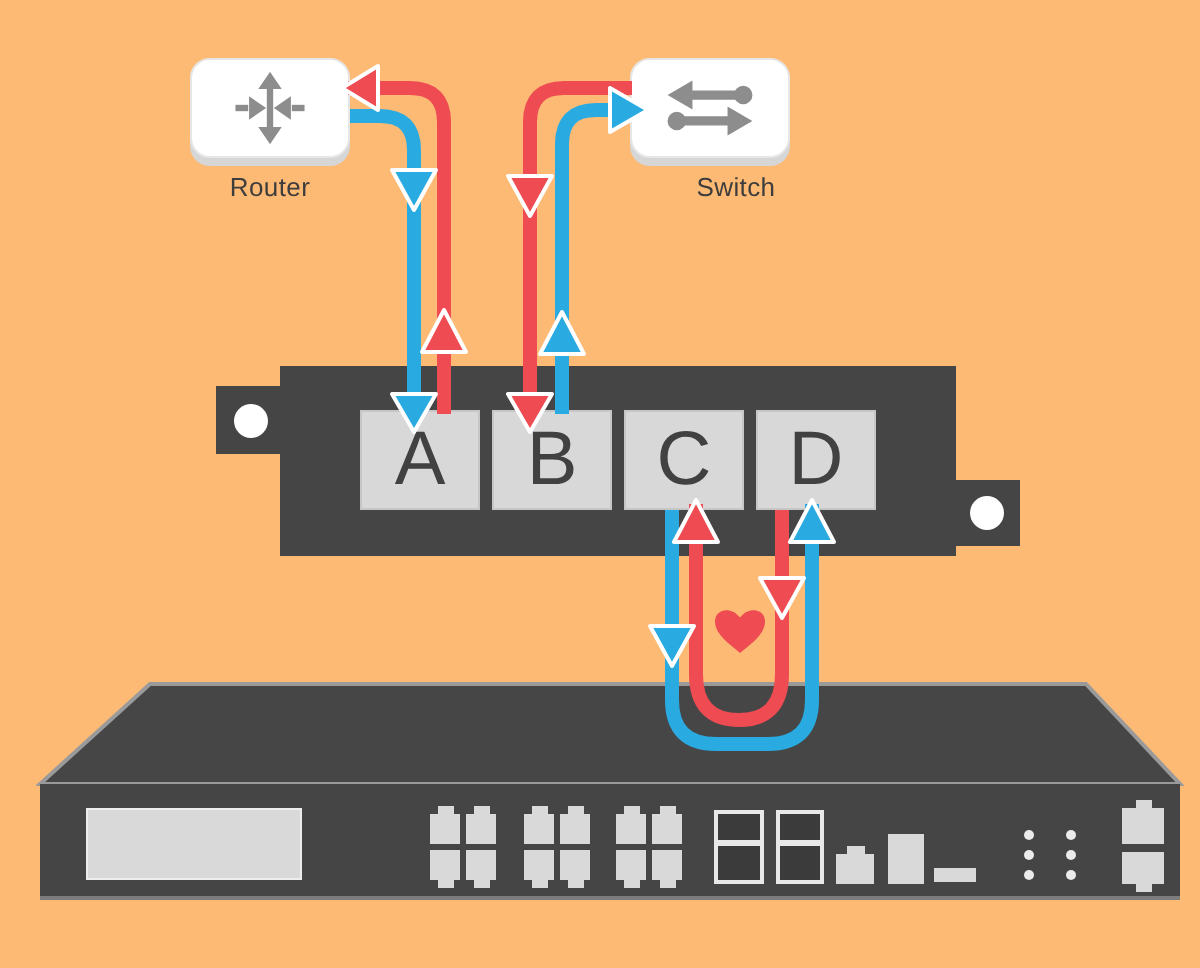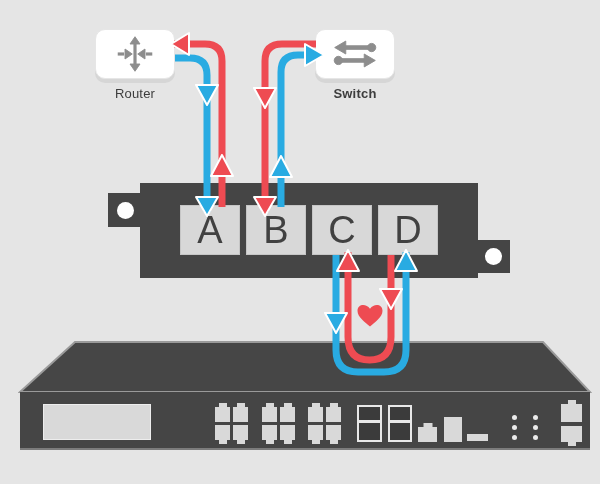--- a/index.html
+++ b/index.html
@@ -1,17 +1,17 @@
 <!DOCTYPE html>
 <html><head>
 <meta charset="utf-8">
 <style>
   html,body{margin:0;padding:0;background:#ffffff;}
   .stage{
-    position:relative;width:600px;height:484px;background:#e5e5e5;
+    position:relative;width:600px;height:484px;background:#fdba74;
     font-family:"Liberation Sans", sans-serif;overflow:hidden;
   }
   
   .device-box{
     position:absolute;width:80px;height:50px;background:#ffffff;
     border:1px solid #e6e6e6;border-radius:10px;
     box-shadow:0 4px 0 #d6d6d6;
     display:flex;align-items:center;justify-content:center;
     box-sizing:border-box;
   }
@@ -92,21 +92,21 @@
   <div class="device-box" style="left:315px;top:29px;">
     <svg width="48" height="30" viewBox="0 0 52 32">
       <circle class="icon-gray" cx="44" cy="9" r="4.5"></circle>
       <line class="icon-gray" x1="14" y1="9" x2="42" y2="9" stroke-width="5"></line>
       <polygon class="icon-gray" points="4,9 16,2 16,16"></polygon>
       <circle class="icon-gray" cx="8" cy="23" r="4.5"></circle>
       <line class="icon-gray" x1="10" y1="23" x2="38" y2="23" stroke-width="5"></line>
       <polygon class="icon-gray" points="48,23 36,16 36,30"></polygon>
     </svg>
   </div>
-  <div class="device-label" style="left:315px;top:86px;font-weight:bold;">Switch</div>
+  <div class="device-label" style="left:328px;top:86px;">Switch</div>
 
   <div class="panel-ear ear-left">
     <div class="mount-hole"></div>
   </div>
   <div class="panel-ear ear-right">
     <div class="mount-hole"></div>
   </div>
   <div class="panel-body"></div>
   <div class="port port-a">
     <span>A</span>

